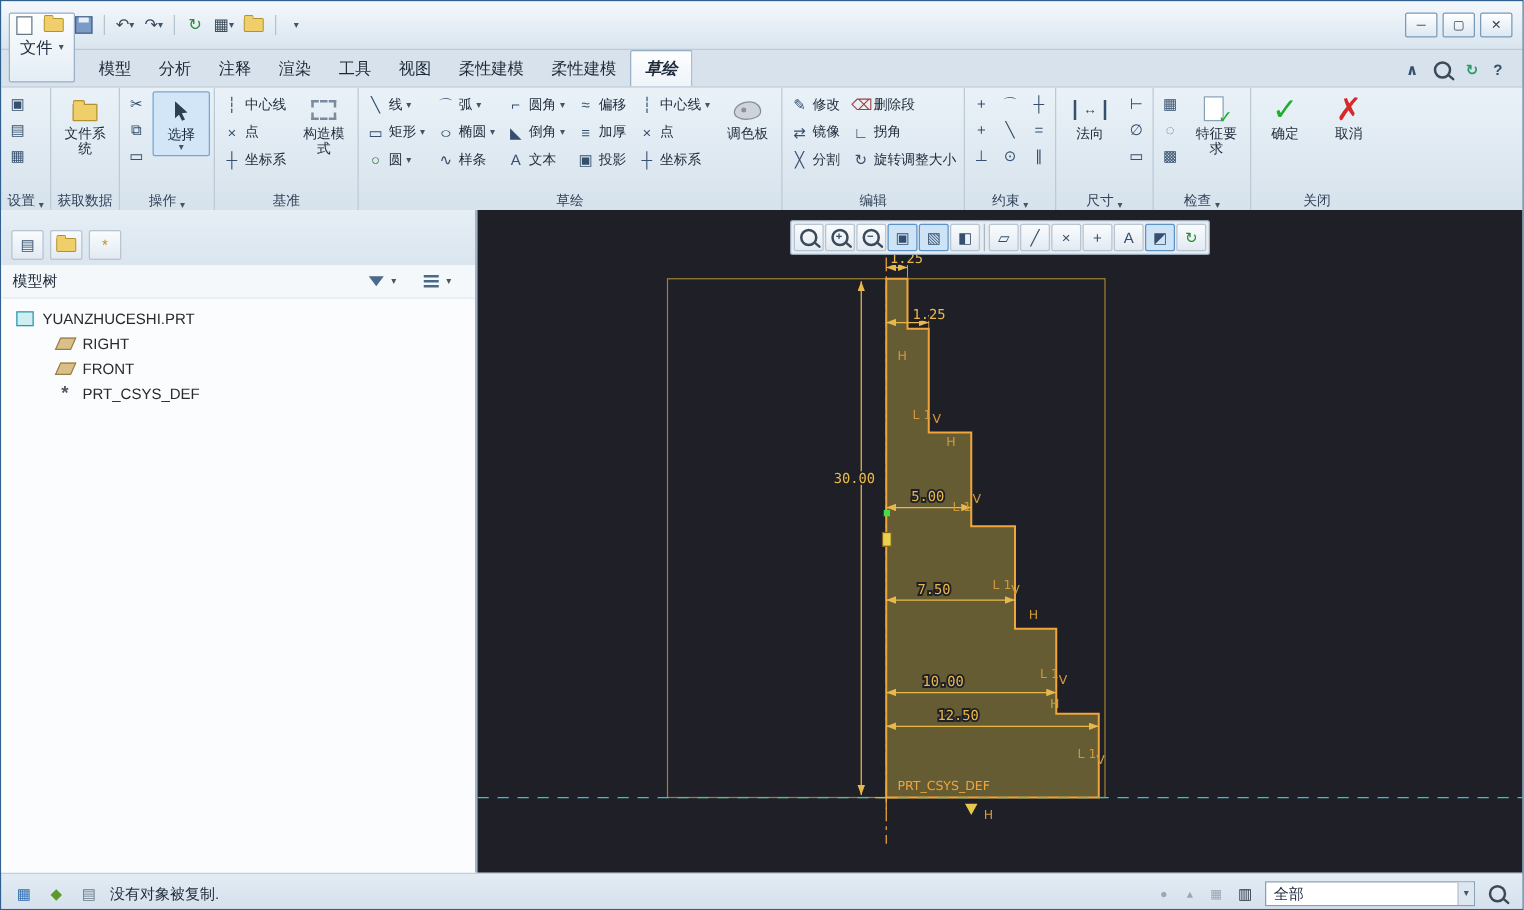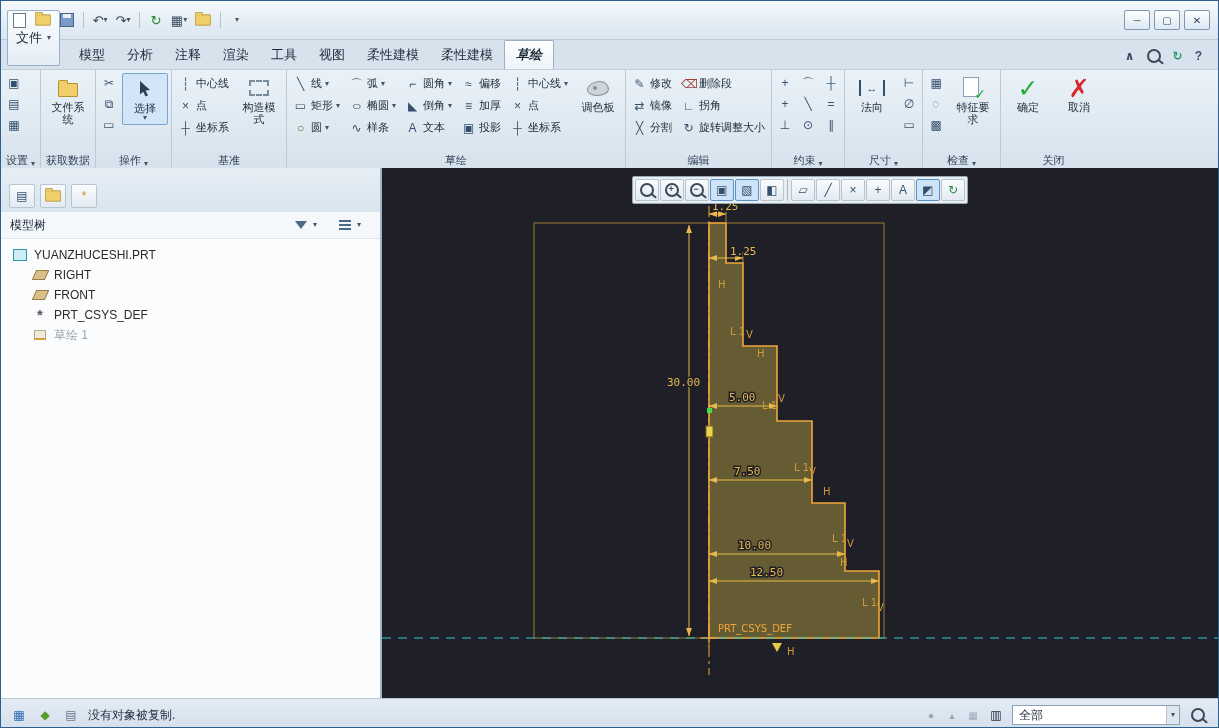--- a/index.html
+++ b/index.html
@@ -57,21 +57,21 @@
   .main{display:flex;height:530px;background:#cfd8e2}
   .left-panel{width:381px;background:#fafcfe;border-right:2px solid #9fb4c6;display:flex;flex-direction:column;box-sizing:border-box}
   .panel-toolbar{height:44px;display:flex;align-items:flex-end;gap:5px;padding:4px 8px;background:linear-gradient(#e6eef5,#dae5ee);box-sizing:border-box}
   .pt-btn{width:24px;height:22px;display:flex;align-items:center;justify-content:center;background:linear-gradient(#fafcfe,#e2eaf2);border:1px solid #b8c4d0;border-radius:2px;font-size:12px;color:#34506e}
   .tree-header{height:26px;display:flex;align-items:center;padding:0 9px;font-size:12px;color:#1d2a3a;border-bottom:1px solid #e0e6ec;gap:6px;background:#f4f8fb}
   .tree-header .spacer{flex:1}
   .funnel{width:0;height:0;border-left:6px solid transparent;border-right:6px solid transparent;border-top:8px solid #4a6a8a}
   .bars{width:12px;height:2px;background:#4a6a8a;box-shadow:0 4px 0 #4a6a8a,0 8px 0 #4a6a8a;margin-bottom:8px}
   .tree{flex:1;padding:6px 0;font-size:12px;color:#2a2a2a;background:#fafcfe}
   .tree-row{display:flex;align-items:center;gap:7px;height:20px;padding-left:12px}
-  .tree-row.child{padding-left:32px}
+  .tree-row.child{padding-left:44px}
   .tree-row.dimmed{color:#9aa4ae}
   .ti{width:14px;height:13px;flex:none;display:inline-flex;align-items:center;justify-content:center}
   .part-icon{width:12px;height:10px;background:#cdeef2;border:1px solid #2e96a8}
   .plane-icon{width:11px;height:8px;background:#d9c08a;border:1px solid #9a7c46;transform:skewX(-24deg)}
   .csys-icon{font-size:15px;color:#556;font-weight:bold;line-height:10px}
   .insert-icon{width:0;height:0;border-left:9px solid #b03030;border-top:5px solid transparent;border-bottom:5px solid transparent}
   .sketch-icon{width:12px;height:10px;background:#efe9da;border:1px solid #b4ab92;box-sizing:border-box;border-bottom:2px solid #d8a040}
 
   
   .graphics{flex:1;position:relative;background:var(--c-graphics_bg,#1f1f27);overflow:hidden}
@@ -563,26 +563,20 @@
           <span class="ti">
               <span class="plane-icon"></span>
             </span>
           <span>FRONT</span>
         </div>
         <div class="tree-row child">
           <span class="ti">
               <span class="csys-icon">*</span>
             </span>
           <span>PRT_CSYS_DEF</span>
-        </div>
-        <div class="tree-row child dimmed">
-          <span class="ti">
-              <span class="sketch-icon"></span>
-            </span>
-          <span>草绘 1</span>
         </div>
       </div>
     </div>
 
     <div class="graphics">
       <svg class="sketch-svg" width="837" height="530" viewBox="0 0 837 530">
         <defs>
           <marker id="arrE" markerWidth="9" markerHeight="8" refX="8" refY="3" orient="auto">
               <path d="M0,0 L8,3 L0,6 Z" class="mk"></path>
             </marker>

